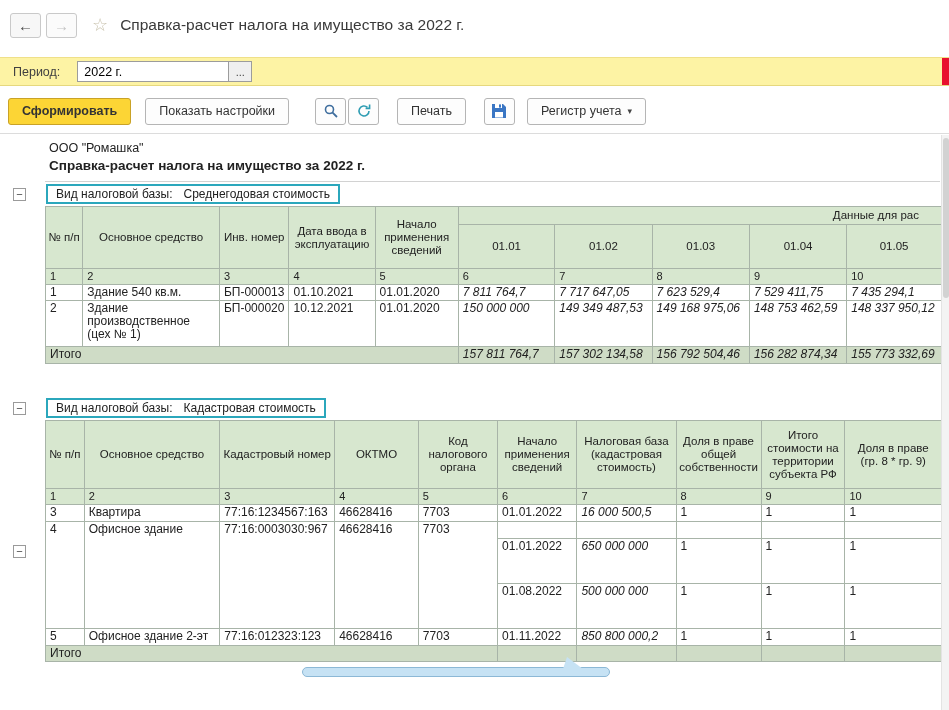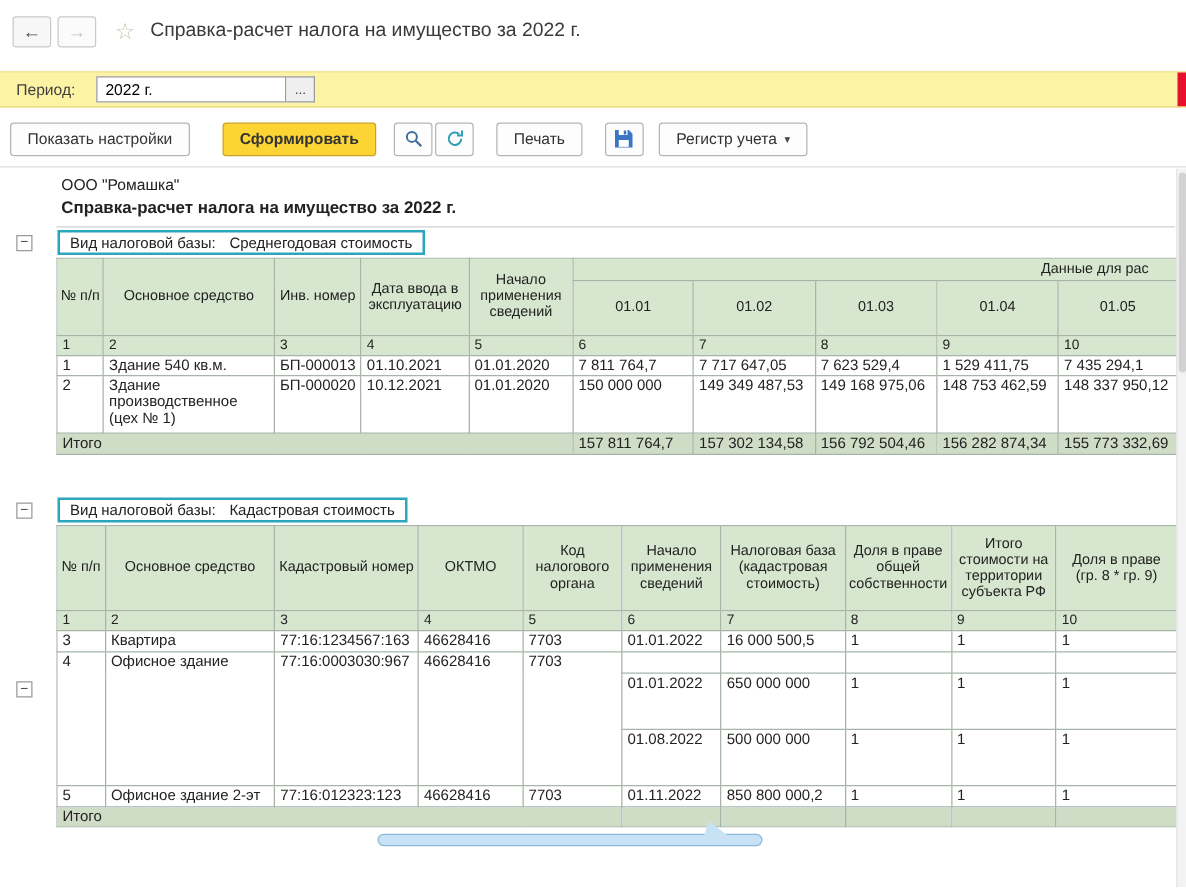--- a/index.html
+++ b/index.html
@@ -60,21 +60,21 @@
   
   .twrap { position:absolute; left:45px; width:897px; overflow:hidden; }
   table.rt { border-collapse:collapse; table-layout:fixed; font-size:12px; color:#222; }
   table.rt td, table.rt th { border:1px solid #a8b4a8; padding:1px 4px; overflow:hidden;
     vertical-align:top; line-height:13px; font-weight:normal; text-align:left; }
   .th { background:#d7e7cf; text-align:center !important; vertical-align:middle !important;
     font-size:11.5px; line-height:12.5px; padding:1px 2px !important; }
   .dataspan { text-align:right !important; padding-right:22px !important; }
   .nrow td { background:#d7e7cf; text-align:center; font-size:11px; padding:0 2px; line-height:13px; }
   .cnum { text-align:center; }
-  .num { text-align:right; white-space:nowrap; }
+  .num { text-align:right; white-space:nowrap;font-style:italic; }
   .nw { white-space:nowrap; }
   .one { padding-left:4px; }
   .tot td { background:#cfdcc6; font-weight:bold; }
   .grp { border-left-style:dotted; border-right-style:dotted; border-color:#9fae9f; }
   .grp:first-child { border-left-style:solid; border-color:#a8b4a8; }
   .dotc { border-style:dotted; border-color:#9fae9f; }
 
   
   .tooltip { position:absolute; left:302px; top:667px; width:308px; background:#c6e2f4;
     border:1px solid #8cb8d6; border-radius:9px; padding:4px 10px; font-size:12px;
@@ -108,25 +108,25 @@
   <div class="period-bar">
     <span class="period-label">Период:</span>
     <span class="period-input-wrap">
       <input class="period-input" value="2022 г." style="">
       <span class="ellipsis-btn">...</span>
     </span>
     <span class="red-strip" style="background:#e8112d;"></span>
   </div>
 
   <div class="toolbar">
+    <div class="btn btn-generate" style="background:#fcd535;">
+      <span>Сформировать</span>
+    </div>
     <div class="btn btn-settings">
       <span>Показать настройки</span>
-    </div>
-    <div class="btn btn-generate" style="background:#fcd535;">
-      <span>Сформировать</span>
     </div>
     <div class="btn icon-btn">
       <svg width="16" height="16" viewBox="0 0 16 16">
         <circle cx="6.5" cy="6.5" r="4" fill="none" stroke="#3f6e9e" stroke-width="1.6"></circle>
         <line x1="9.6" y1="9.6" x2="14" y2="14" stroke="#3f6e9e" stroke-width="1.8"></line>
       </svg>
     </div>
     <div class="btn icon-btn gap-md">
       <svg width="16" height="16" viewBox="0 0 16 16">
         <path d="M13 8a5 5 0 1 1-1.6-3.7" fill="none" stroke="#2f9db3" stroke-width="1.6"></path>
@@ -214,21 +214,21 @@
         </tr>
         <tr style="height:16px">
           <td class="cnum">1</td>
           <td>Здание 540 кв.м.</td>
           <td class="nw">БП-000013</td>
           <td class="nw">01.10.2021</td>
           <td class="nw">01.01.2020</td>
           <td class="num">7 811 764,7</td>
           <td class="num">7 717 647,05</td>
           <td class="num">7 623 529,4</td>
-          <td class="num">1 529 411,75</td>
+          <td class="num">7 529 411,75</td>
           <td class="num">7 435 294,1</td>
         </tr>
         <tr style="height:46px">
           <td class="cnum">2</td>
           <td>Здание производственное (цех № 1)</td>
           <td class="nw">БП-000020</td>
           <td class="nw">10.12.2021</td>
           <td class="nw">01.01.2020</td>
           <td class="num">150 000 000</td>
           <td class="num">149 349 487,53</td>

